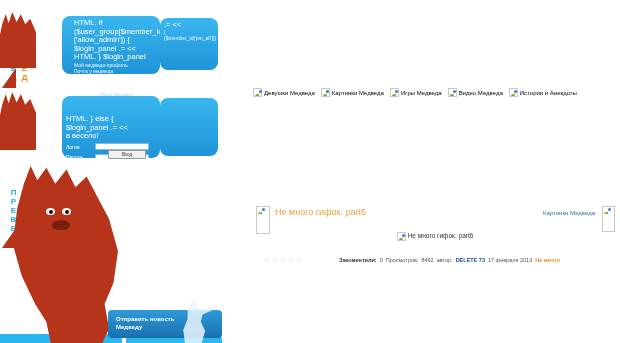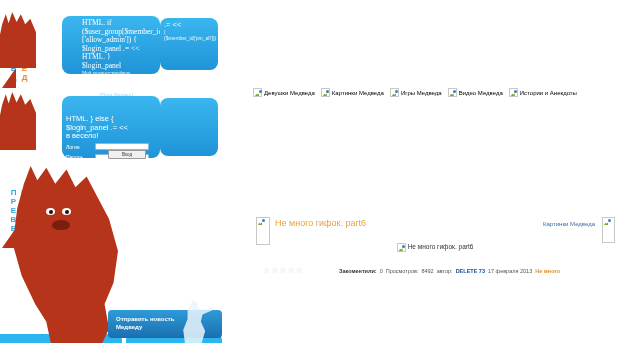--- a/index.html
+++ b/index.html
@@ -81,25 +81,24 @@
 
   
   .bubble {
     position: absolute;
     background: linear-gradient(180deg,#3ab6ef 0%, #1f94d8 100%);
     border-radius: 8px;
     color: #ffffff;
   }
   .bubble-code {
     left: 62px; top: 16px; width: 98px; height: 58px;
-    padding: 3px 20px;
+    padding: 3px 12px;
     font-size: 7px;
     line-height: 8.5px;
     overflow: hidden;
-    font-family: Liberation Serif, serif;
   }
   .bubble-code-2 {
     left: 160px; top: 18px; width: 58px; height: 52px;
     padding: 3px 4px; font-size: 6px; line-height: 7.5px; overflow: hidden;
   }
   .code-big { font-size: 7.5px; font-weight: normal; }
   .code-small { font-size: 5px; line-height: 6px; color: #eaf7ff; }
 
   .bubble-login {
     left: 62px; top: 96px; width: 98px; height: 62px;
@@ -172,21 +171,21 @@
     clip-path: polygon(0% 100%, 38% 26%, 62% 62%, 100% 10%, 100% 100%);
   }
   .broken-img::after {
     content: ""; position: absolute; left: 4.5px; top: 1px;
     width: 3px; height: 3px; background: #4a77b8; border-radius: 50%;
   }
   .broken-img.lg { width: 14px; height: 28px; }
   .broken-img.md { width: 13px; height: 26px; }
 
   
-  .post { position: absolute; left: 3px; width: 364px; margin-top: 11px; }
+  .post { position: absolute; left: 3px; width: 364px; }
   .post1 { top: 206px; }
   .post2 { top: 290px; }
 
   .post-head { position: relative; height: 16px; }
   .post-title {
     position: absolute; left: 22px; top: 1px;
     font-size: 9px; color: #e8a33d; font-weight: normal; cursor: pointer;
   }
   .post-cat {
     position: absolute; right: 22px; top: 4px;

